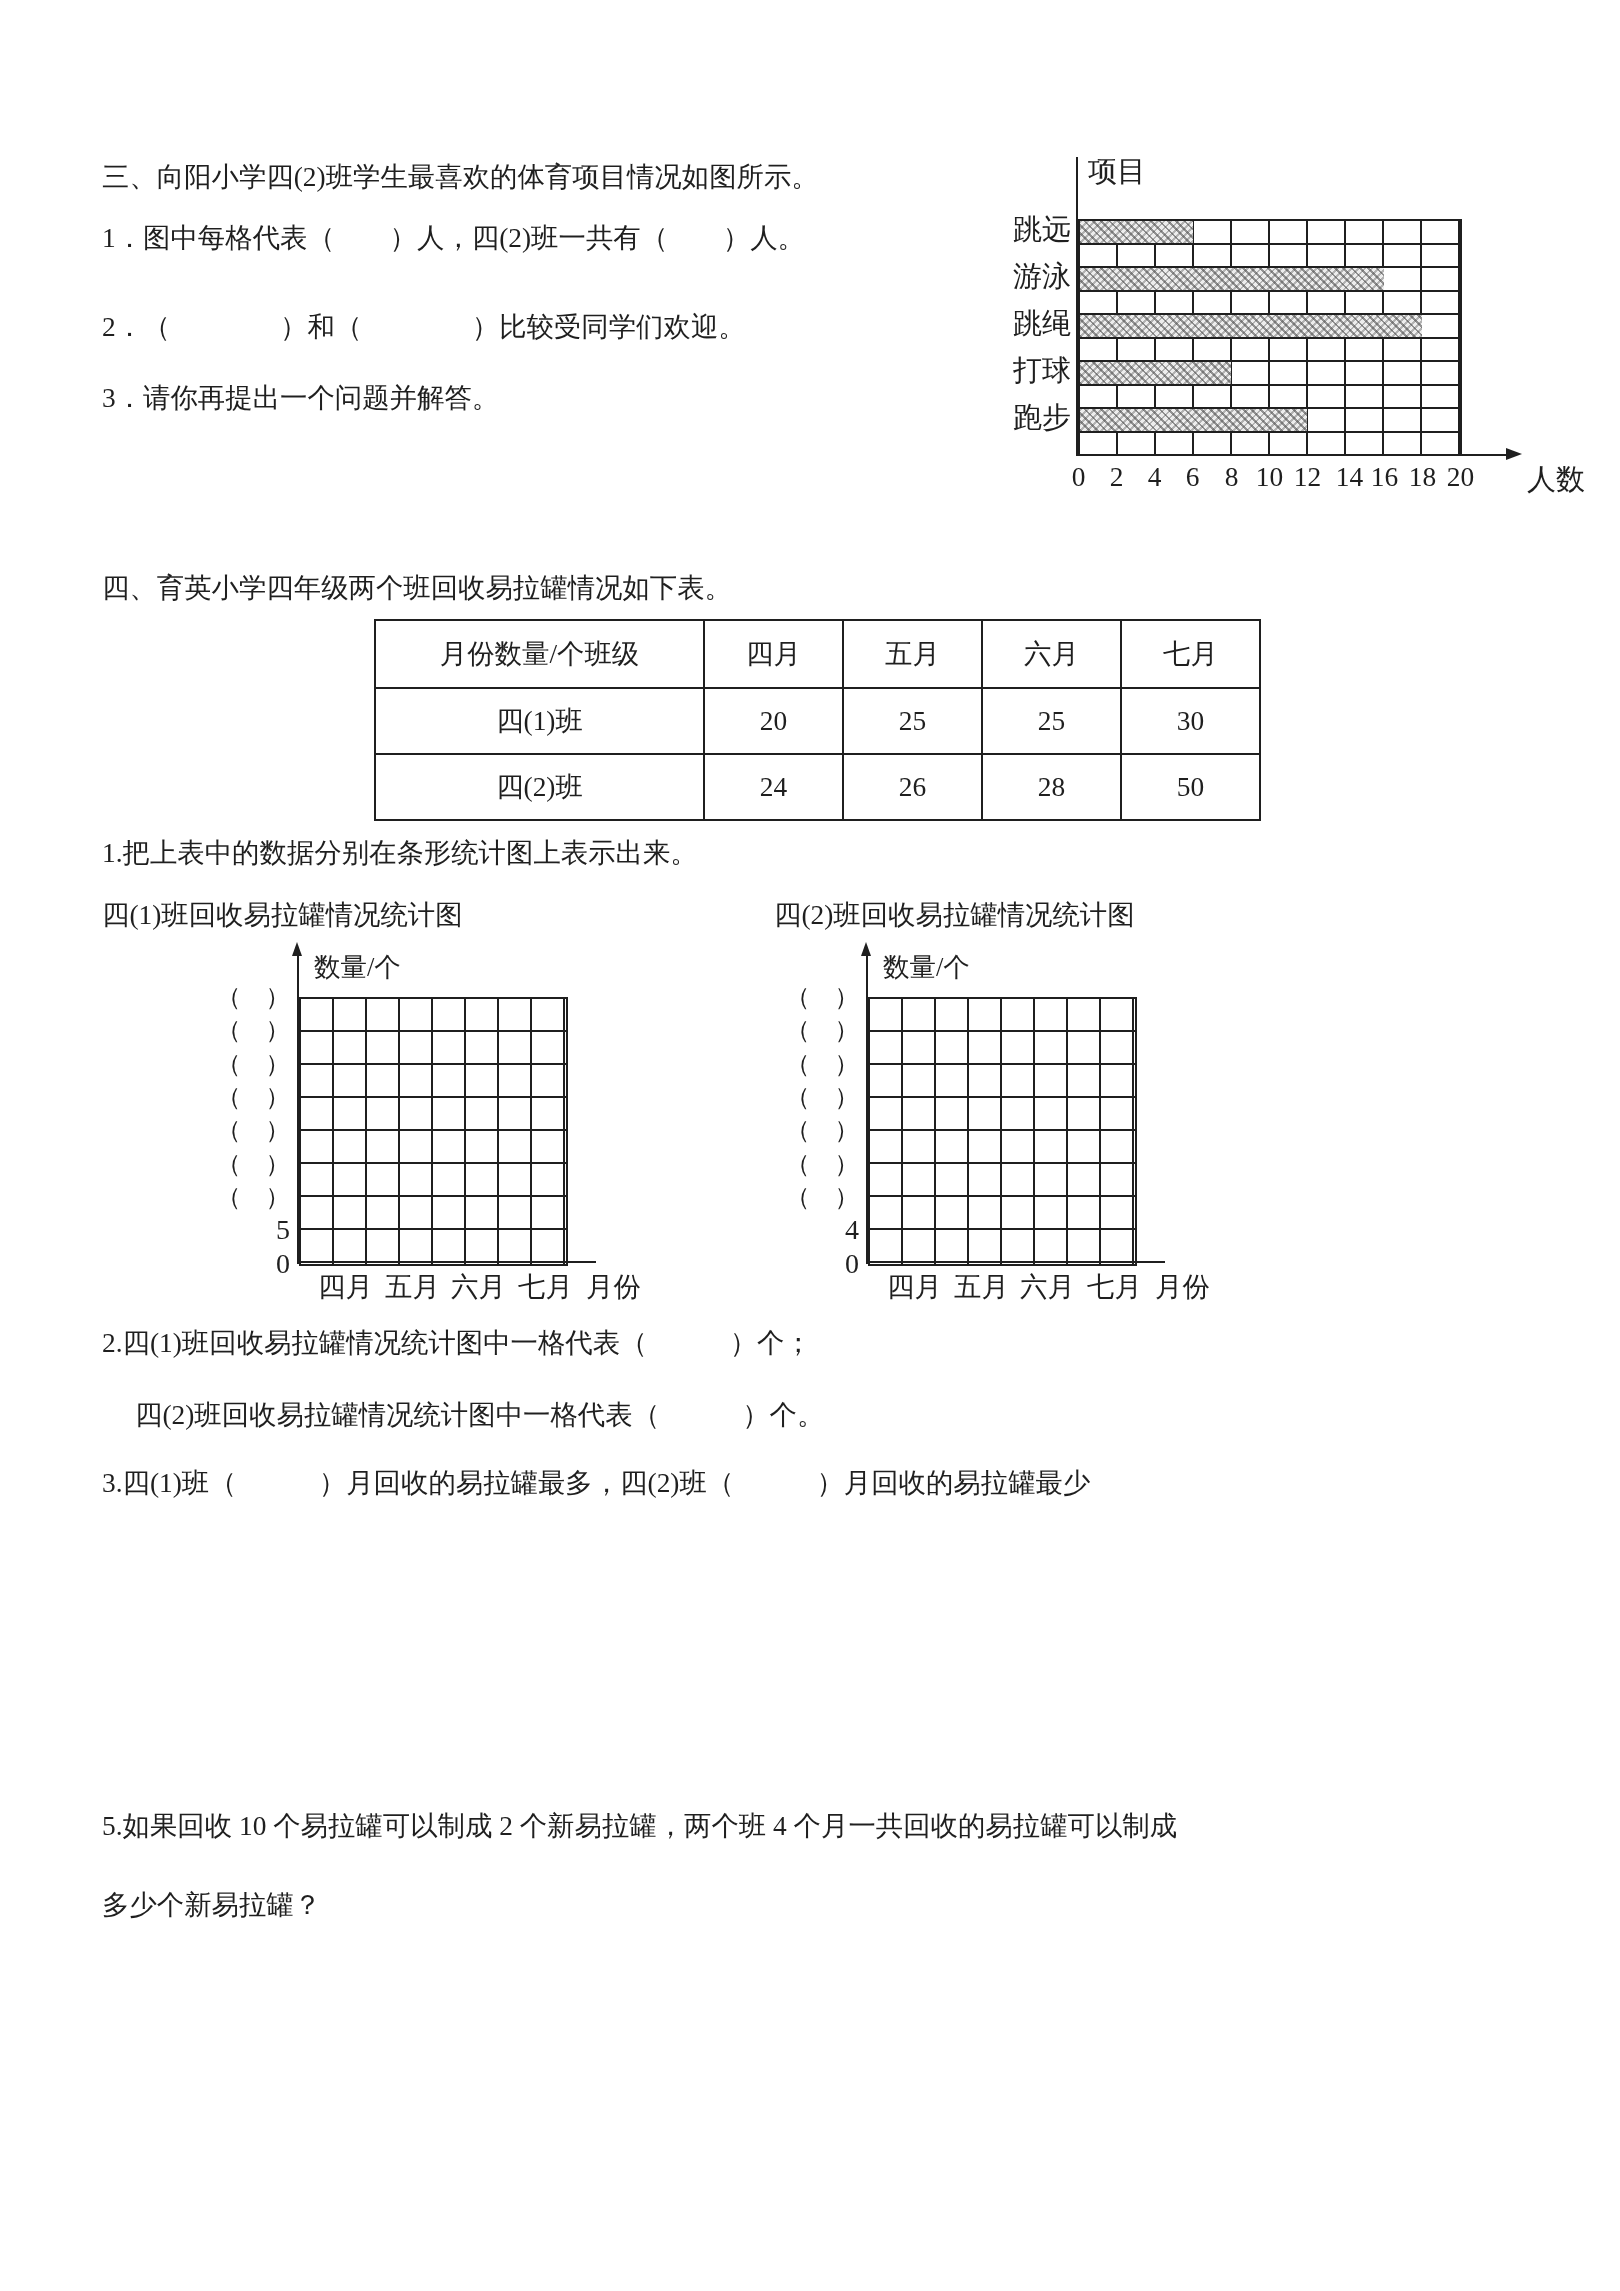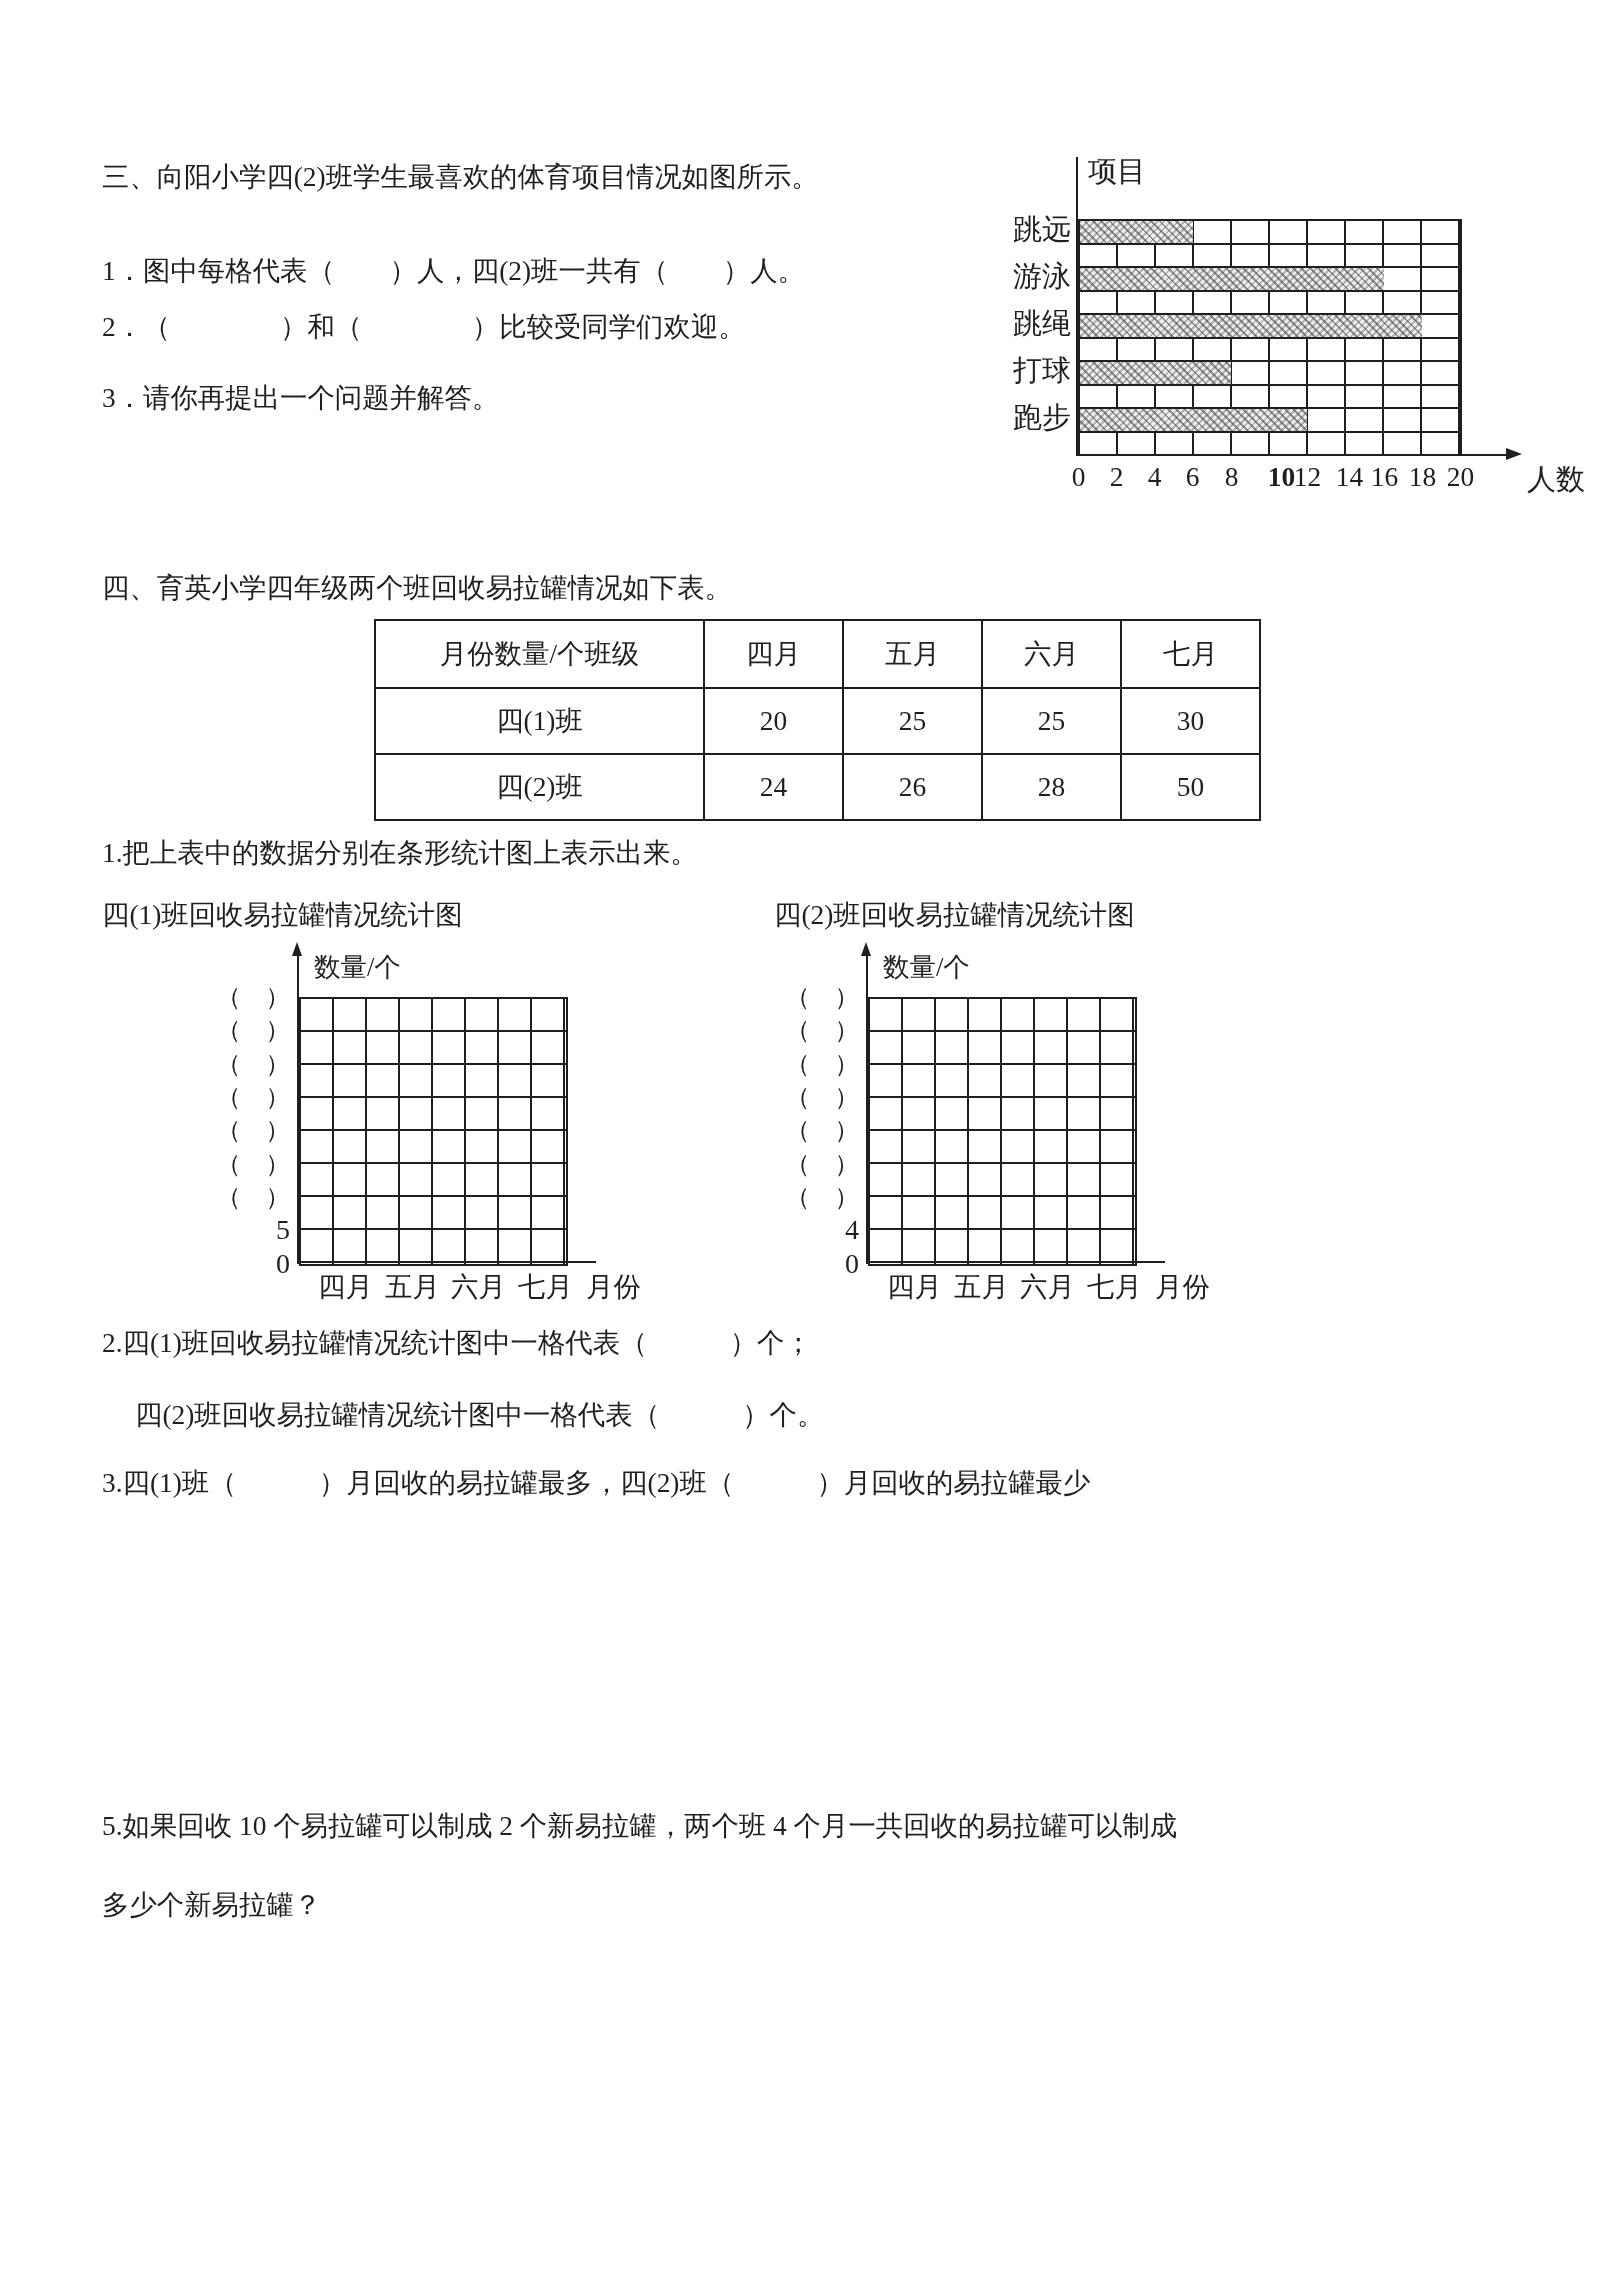--- a/index.html
+++ b/index.html
@@ -54,21 +54,21 @@
   .xticks2{position:absolute;left:0;top:338px;width:588px;height:39px;}
   .mxtick{position:absolute;width:59px;text-align:center;font-size:27.4px;}
   .mc-xlabel{position:absolute;left:459px;top:338px;font-size:27.4px;white-space:nowrap;}
 </style>
 </head>
 <body>
 
 <div class="page">
 
   <p class="line" style="left:102px;top:160px">三、向阳小学四(2)班学生最喜欢的体育项目情况如图所示。</p>
-  <p class="line" style="left:102px;top:254px">1．图中每格代表（　　）人，四(2)班一共有（　　）人。</p>
+  <p class="line" style="left:102px;top:221px">1．图中每格代表（　　）人，四(2)班一共有（　　）人。</p>
   <p class="line" style="left:102px;top:310px">2．（　　　　）和（　　　　）比较受同学们欢迎。</p>
   <p class="line" style="left:102px;top:381px">3．请你再提出一个问题并解答。</p>
 
   <div class="sports-chart">
     <div class="v-line"></div>
     <div class="axis-title" style="left:88px;top:49px">项目</div>
     <div class="cats">
         <div class="cat-label" style="top: 110px;">跳远</div>
         <div class="cat-label" style="top: 157px;">游泳</div>
         <div class="cat-label" style="top: 204px;">跳绳</div>
@@ -83,21 +83,21 @@
         <div class="hbar" style="top: 190px; width: 227px;"></div>
       </div>
     <div class="h-ext"></div>
     <div class="arrow-right"></div>
     <div class="ticks">
         <div class="xtick" style="left: 61px;">0</div>
         <div class="xtick" style="left: 99px;">2</div>
         <div class="xtick" style="left: 137px;">4</div>
         <div class="xtick" style="left: 175px;">6</div>
         <div class="xtick" style="left: 214px;">8</div>
-        <div class="xtick" style="left: 264px; font-weight: bold;">10</div>
+        <div class="xtick" style="left: 252px;">10</div>
         <div class="xtick" style="left: 290px;">12</div>
         <div class="xtick" style="left: 332px;">14</div>
         <div class="xtick" style="left: 367px;">16</div>
         <div class="xtick" style="left: 405px;">18</div>
         <div class="xtick" style="left: 443px;">20</div>
       </div>
     <div class="axis-title" style="left:527px;top:357px">人数</div>
   </div>
 
   <p class="line" style="left:102px;top:571px">四、育英小学四年级两个班回收易拉罐情况如下表。</p>

